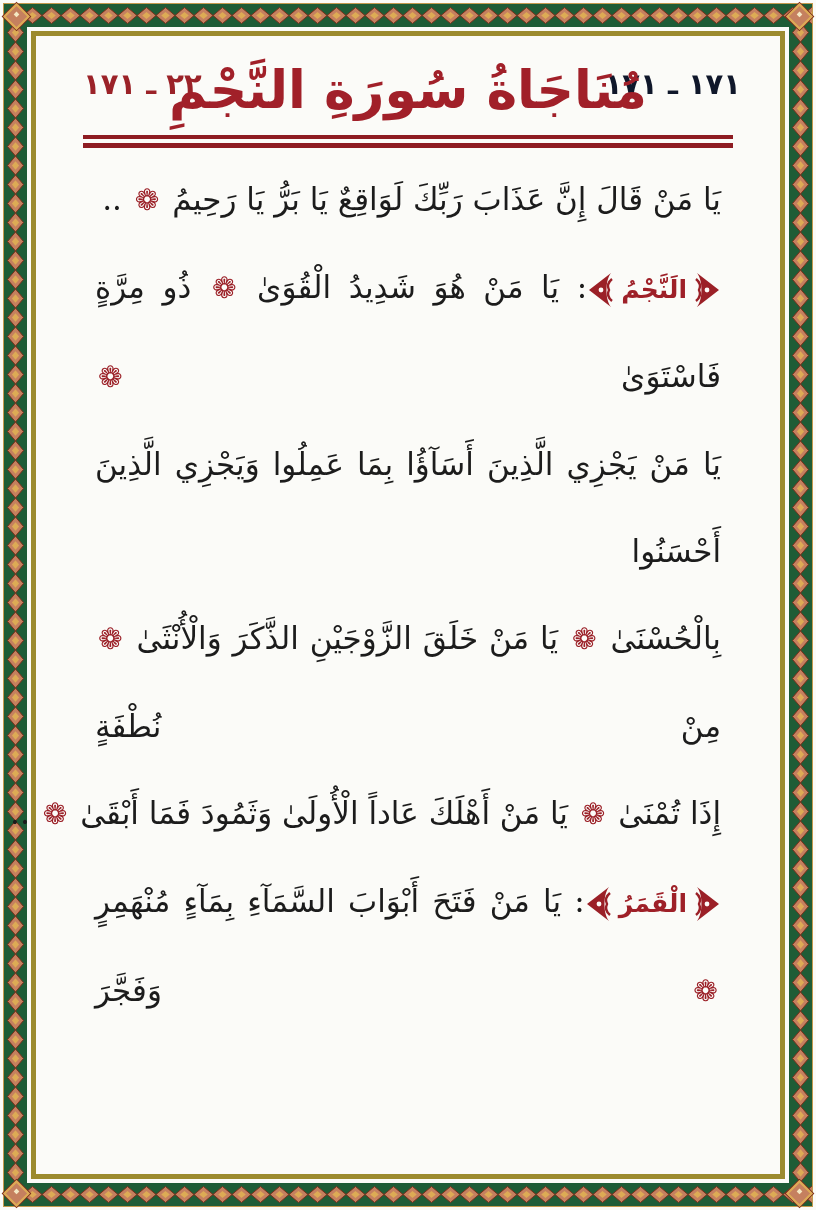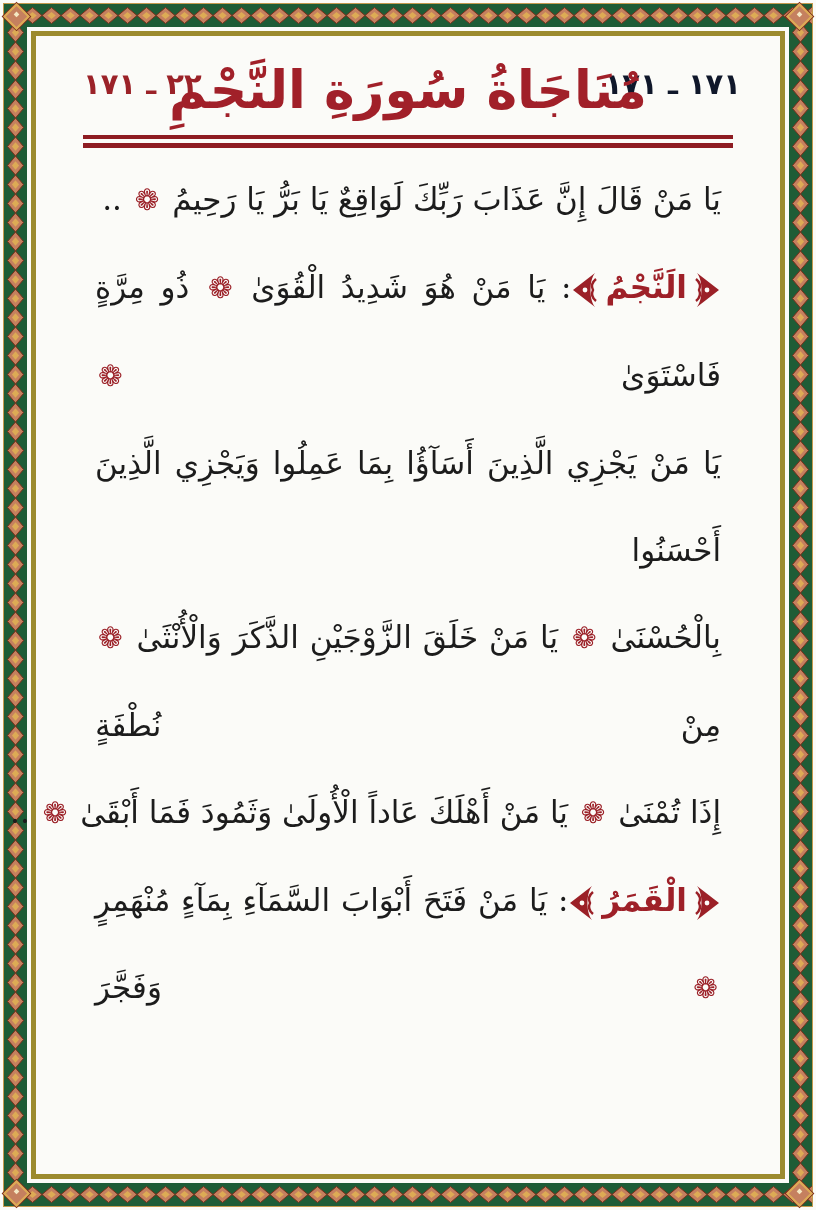--- a/index.html
+++ b/index.html
@@ -30,21 +30,21 @@
   .header{position:relative;height:60px;}
   .page-numbers{position:absolute;left:10px;top:8px;font-size:29px;font-weight:bold;color:#9b2228;direction:rtl;}
   .ghost-numbers{position:absolute;right:2px;top:8px;font-size:29px;font-weight:bold;color:#0f172a;direction:rtl;}
   .title{position:absolute;left:0;right:0;top:0;text-align:center;font-size:52px;font-weight:bold;color:#a12029;}
   .rule{margin:16px 10px 0;height:4px;border-top:4px solid #8e1c22;border-bottom:5px solid #8e1c22;}
 
   .lines{margin:8px 22px 0;}
   .line{font-size:31px;line-height:87px;color:#1c1c1c;white-space:nowrap;text-align:right;}
   .line.fill{white-space:normal;text-align:justify;text-align-last:justify;}
   .rosette{color:#9b2027;font-size:0.95em;padding:0 3px;}
-  .section-name{color:#9e2028;font-weight:bold;font-size:31px;padding:0 2px;}
+  .section-name{color:#9e2028;font-weight:bold;font-size:25px;padding:0 2px;}
   .bracket{display:inline-block;vertical-align:middle;margin:0 1px;}
   .end-dots{letter-spacing:2px;}
 </style>
 </head>
 <body>
 
 <div class="page">
 
   <div class="green-band"></div>
   <svg class="chain top" width="808" height="23">

